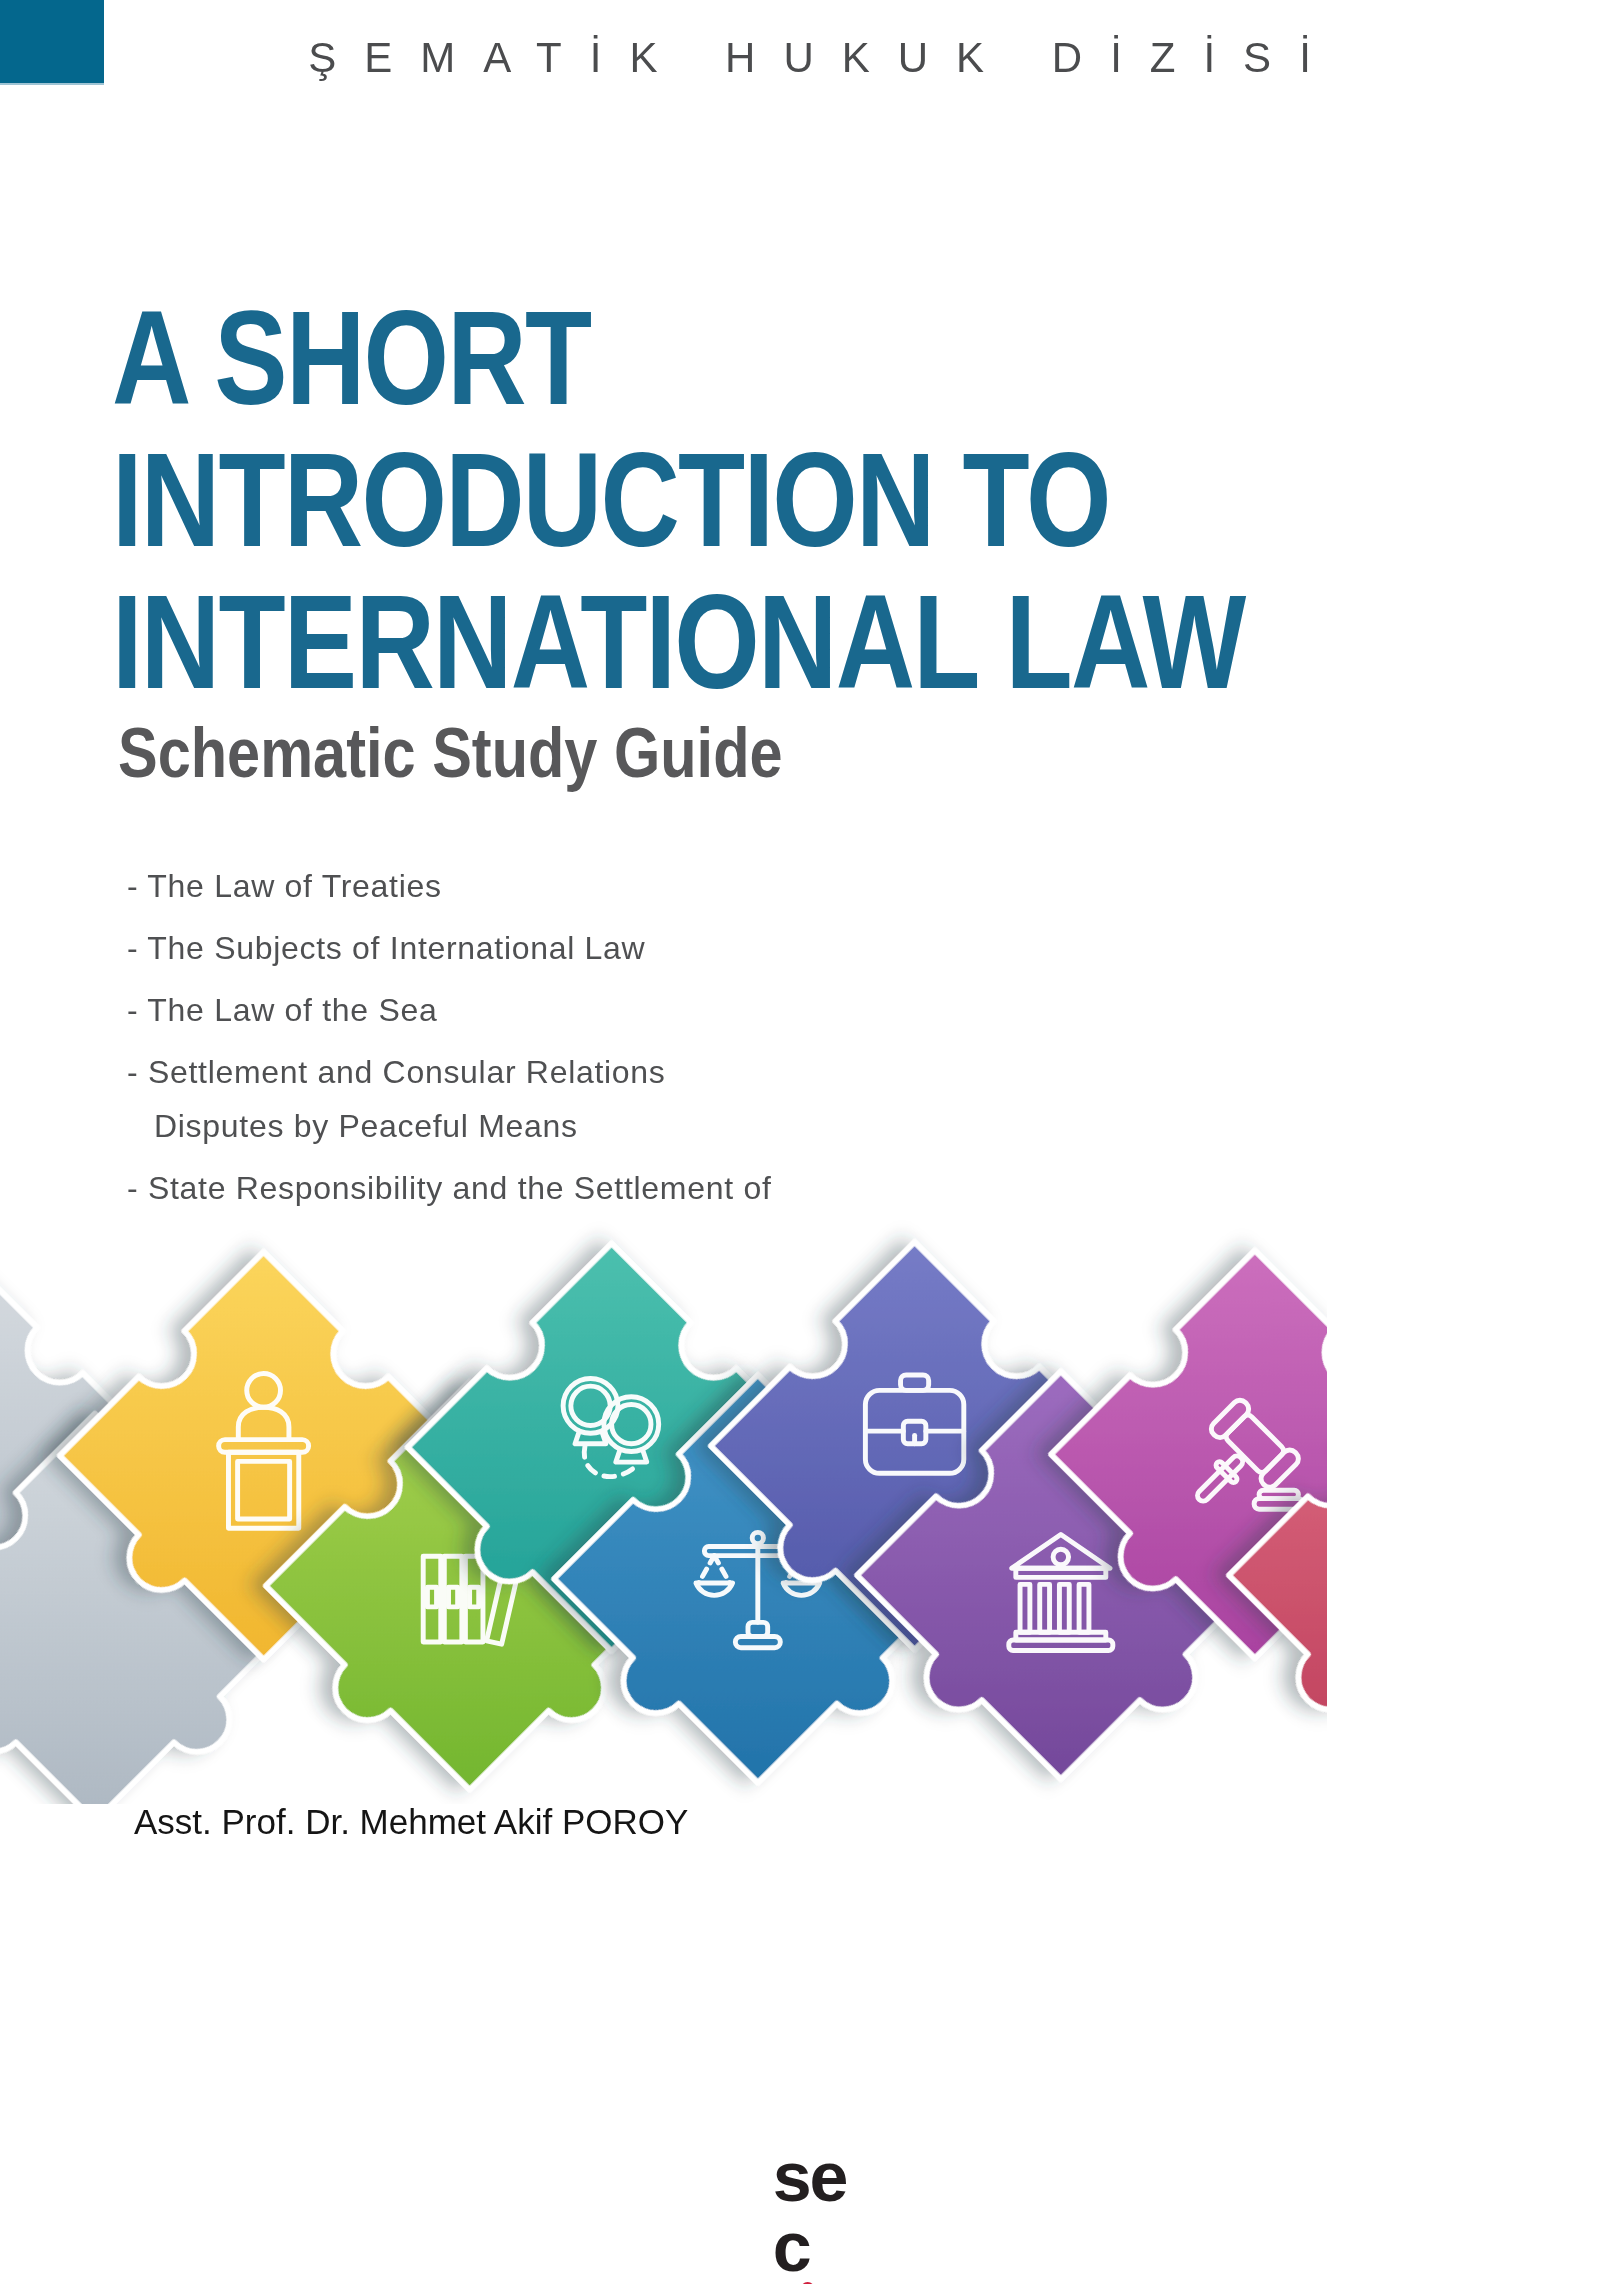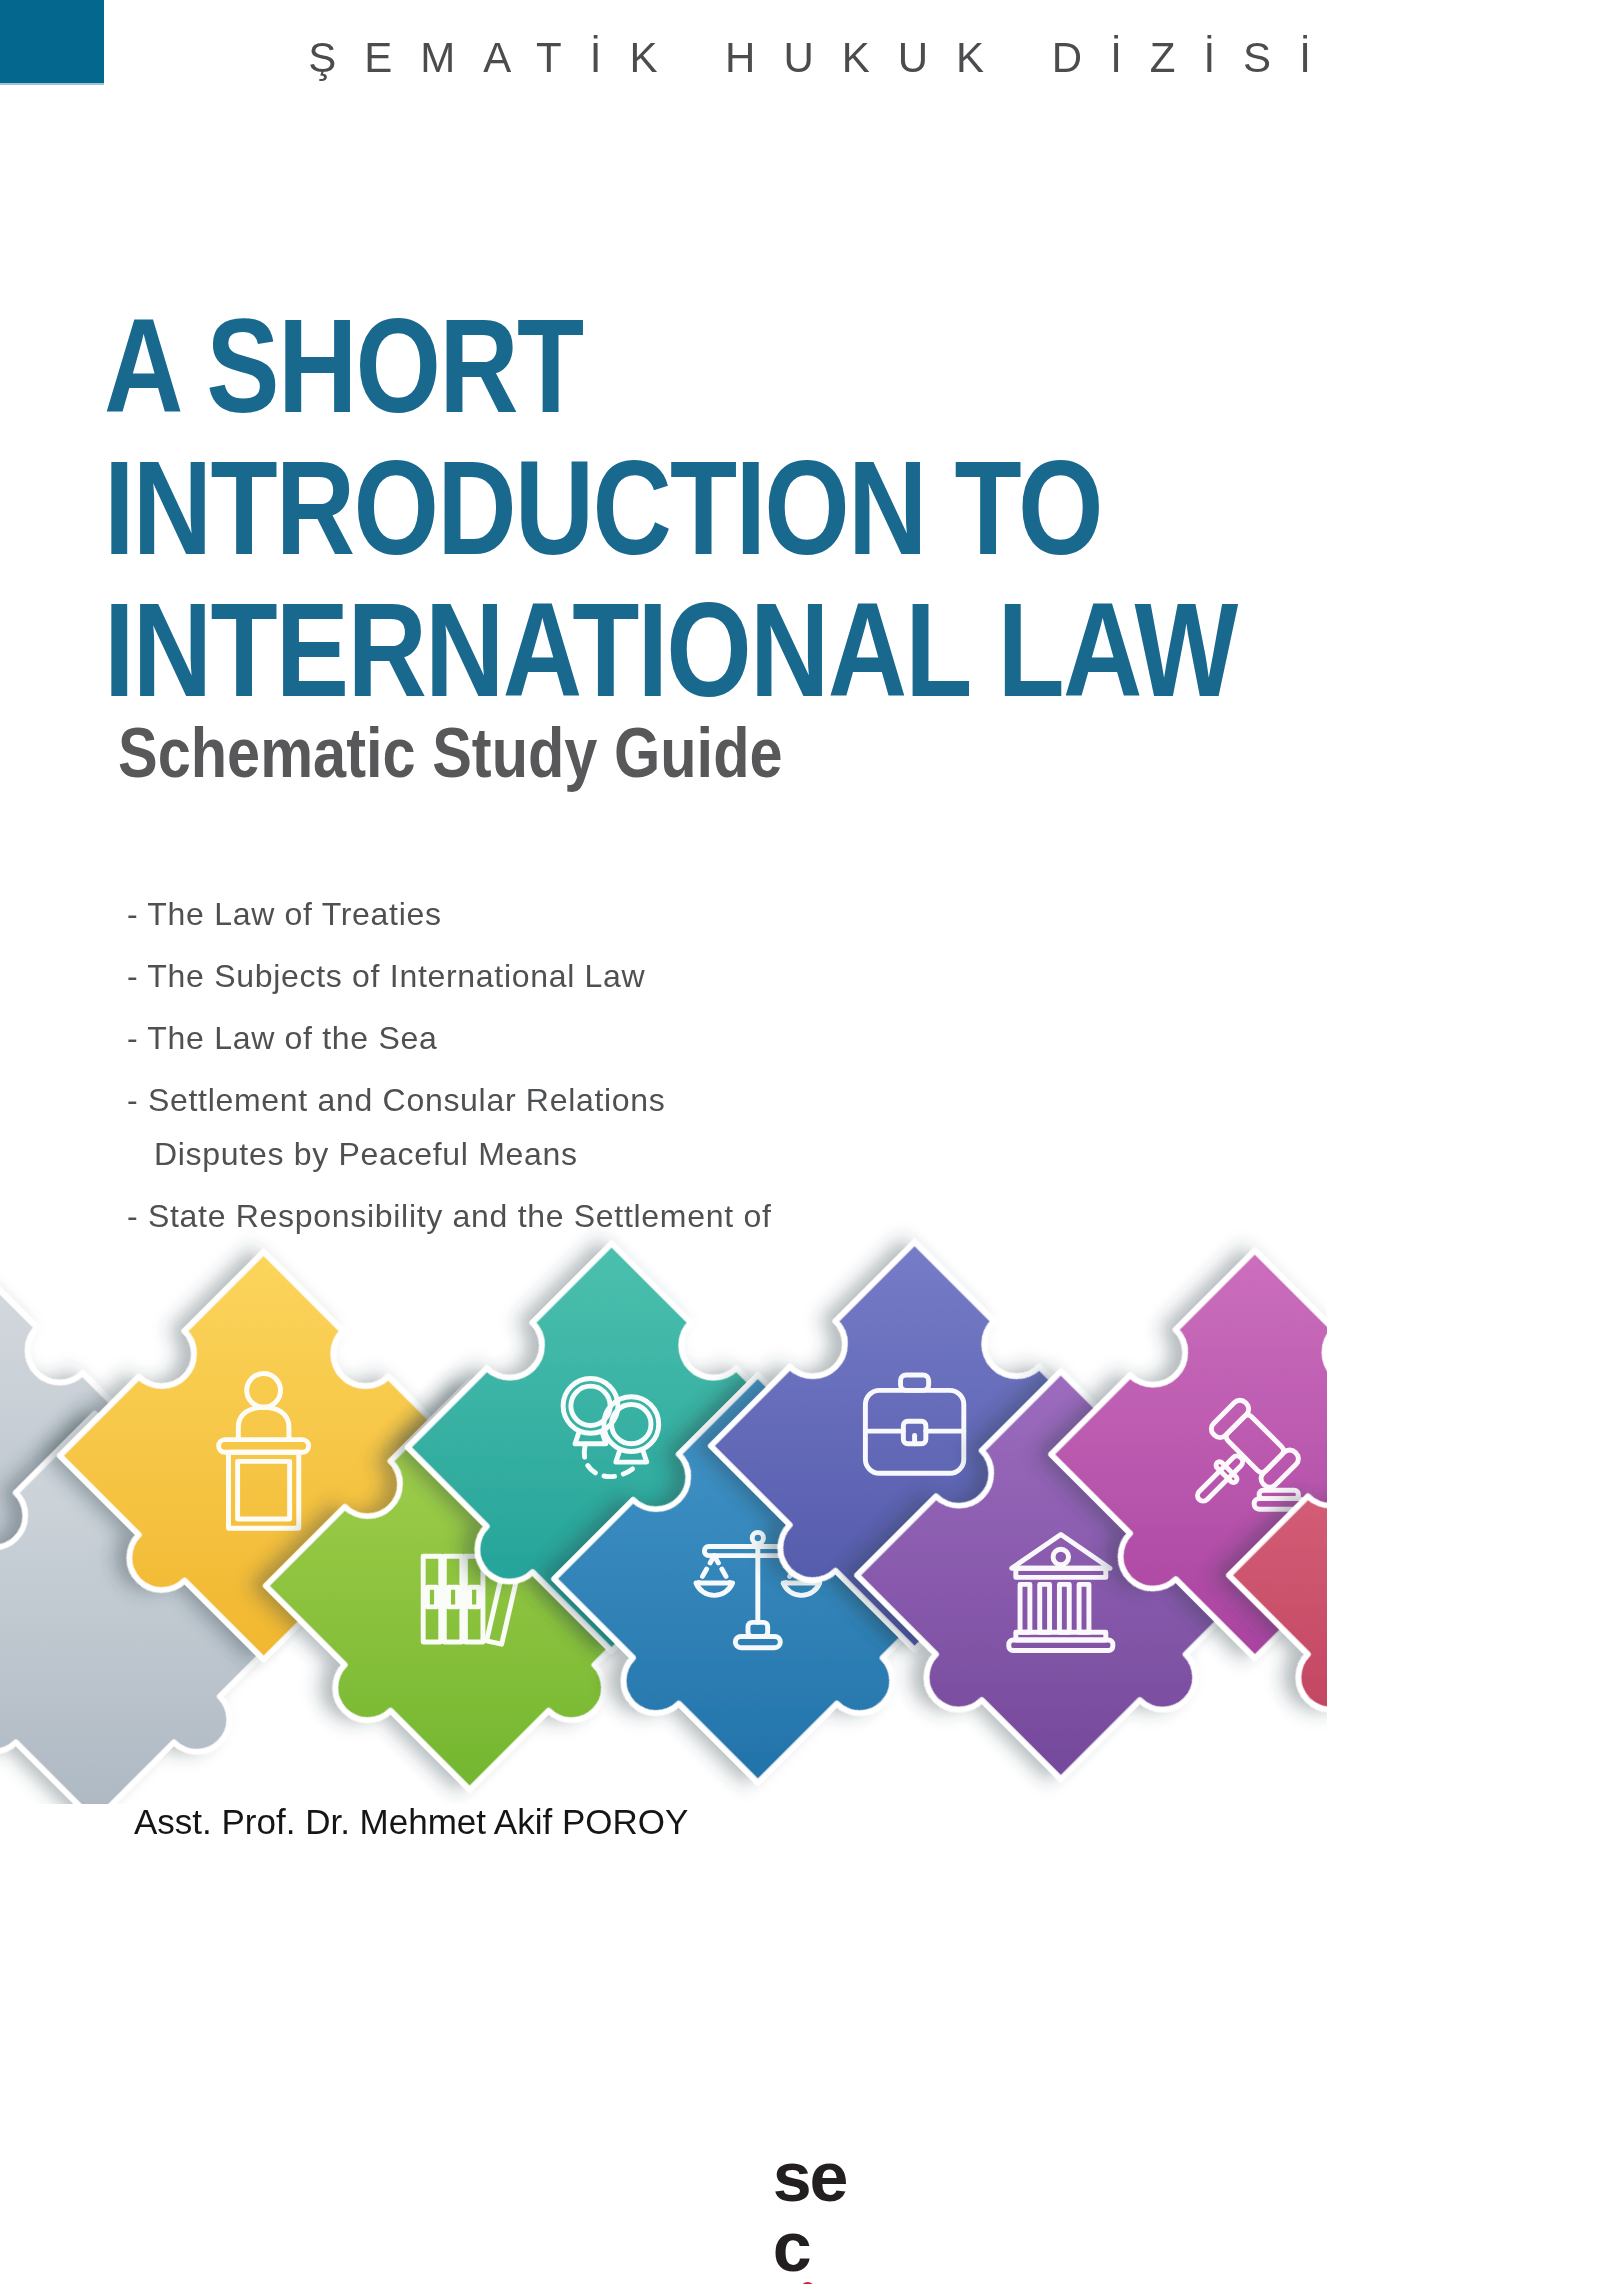--- a/index.html
+++ b/index.html
@@ -14,36 +14,36 @@
     position:absolute;left:0;top:0;width:104px;height:83px;
     border-bottom:2.1px solid #9fc4d4;
   }
   .series-title{
     position:absolute;left:0;top:34px;width:1619px;
     text-align:center;
     font-size:42px;font-weight:400;color:#4b4c4e;
     letter-spacing:28px;padding-left:28px;box-sizing:border-box;
   }
   .title-block{
-    position:absolute;left:104px;top:287px;width:1406px;margin-top:8px;
+    position:absolute;left:112px;top:287px;width:1406px;
   }
   .title-line{
     font-size:134px;line-height:142px;font-weight:700;
     letter-spacing:-2.1px;
     transform:scaleX(0.82);transform-origin:left center;
     white-space:nowrap;
   }
   .subtitle{
     position:absolute;left:118px;top:714px;
     font-size:70px;line-height:79px;font-weight:700;color:#58585a;
     transform:scaleX(0.85);transform-origin:left center;
     white-space:nowrap;
   }
   .topics{
-    position:absolute;left:127px;top:896px;width:984px;
+    position:absolute;left:127px;top:868px;width:984px;
     font-size:32px;color:#4f5052;font-weight:400;letter-spacing:0.7px;
   }
   .topic-line{margin-bottom:25px;white-space:nowrap;}
   .topic-line.cont{margin-top:-8.4px;padding-left:27px;}
   .puzzle-band{
     position:absolute;left:0;top:1220px;width:1619px;height:584px;
   }
   .author-name{
     position:absolute;left:134px;top:1802px;
     font-size:35px;color:#151515;font-weight:400;letter-spacing:0px;

